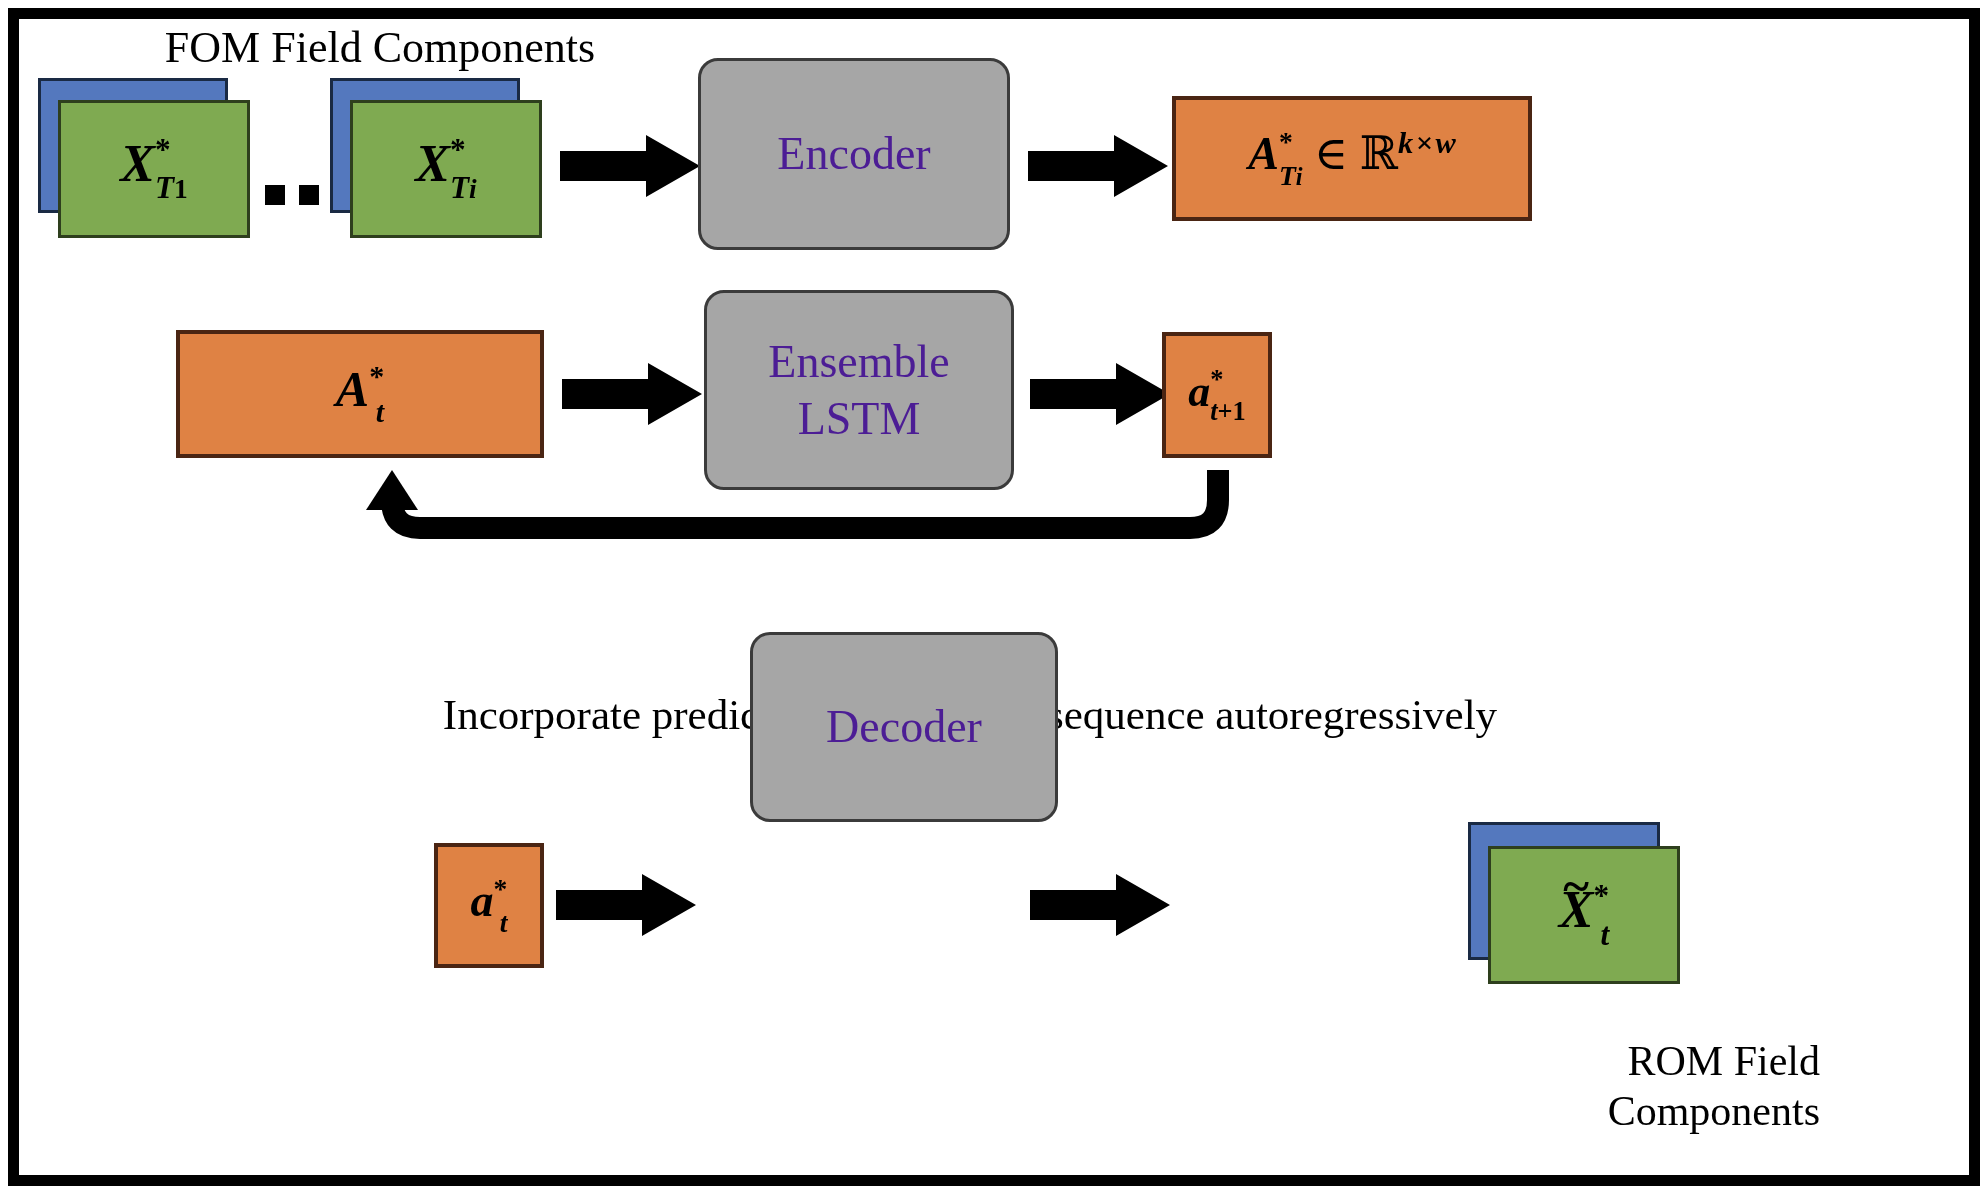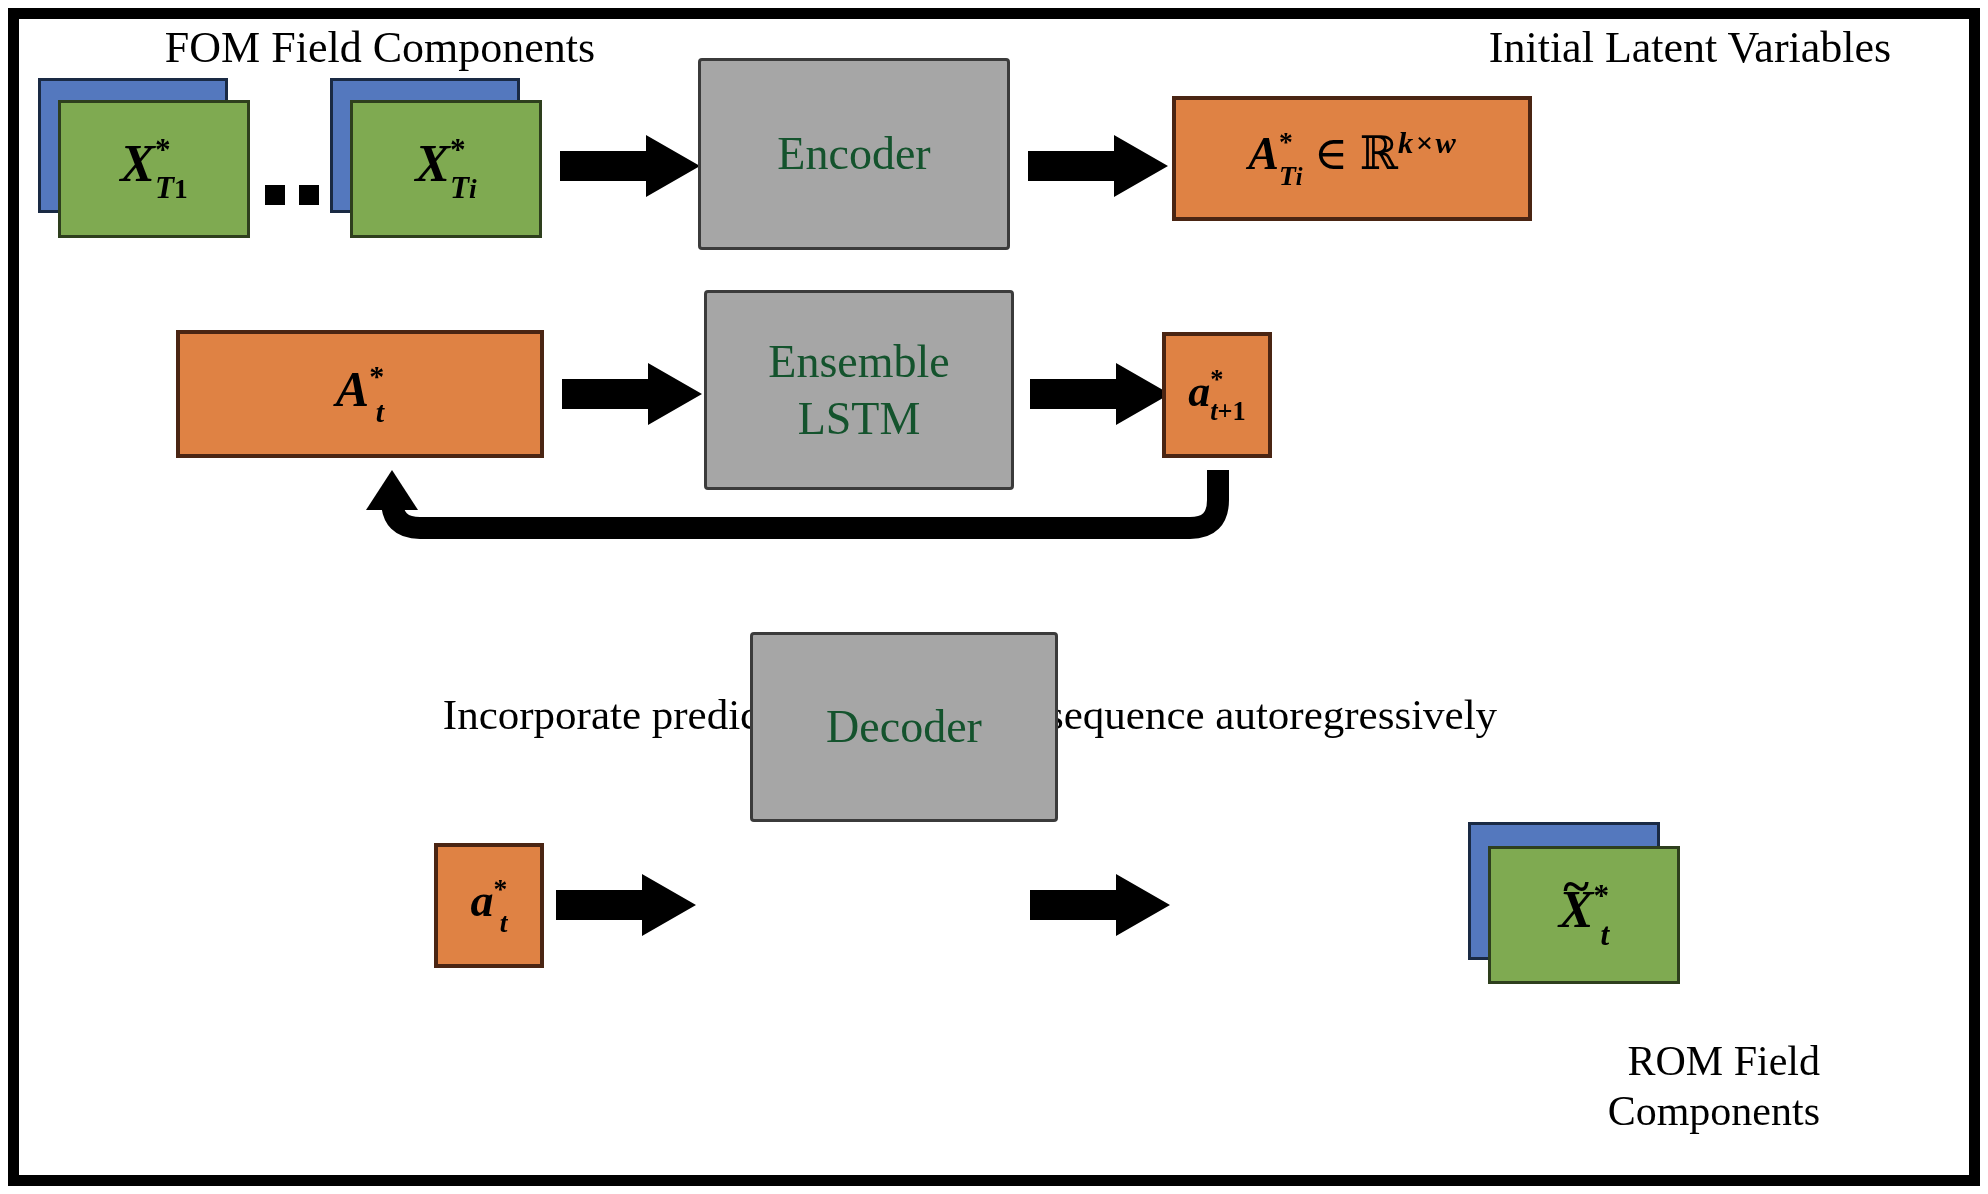--- a/index.html
+++ b/index.html
@@ -118,28 +118,28 @@
     display: block;
     width: 20px; height: 20px;
     background: #000000;
   }
 
   
   .procbox {
     position: absolute;
     background: #A6A6A6;
     border: 3px solid #3b3b3b;
-    border-radius: 4px;
+    border-radius: 20px;
     display: flex;
     align-items: center;
     justify-content: center;
     text-align: center;
     font-family: "Liberation Serif", "DejaVu Serif", serif;
     font-size: 46px;
-    color: #14532d;
+    color: #4c1d95;
     line-height: 1.25;
     white-space: pre-line;
     box-sizing: border-box;
   }
 
   
   .latentbox {
     position: absolute;
     background: #DF8244;
     border: 4px solid #4A2513;
@@ -218,21 +218,20 @@
   </svg>
 
   <div class="procbox" style="left:698px; top:58px; width:312px; height:192px;">
     <span>Encoder</span>
   </div>
 
   <svg class="arrow" style="left:1028px; top:135px;" width="140" height="62" viewBox="0 0 140 62">
     <polygon points="0,16 86,16 86,0 140,31 86,62 86,46 0,46" fill="#000000"></polygon>
   </svg>
 
-  <div class="caption" id="ilv-caption">Initial Latent Variables</div>
 
   <div class="latentbox" id="ilv-box" style="left:1172px; top:96px; width:360px; height:125px;">
     <span class="latent-label">
       <span class="mvar">A</span><span class="sscript">
           <span class="sup">*</span>
           <span class="sub">T<span style="font-style:italic;font-size:0.88em;">i</span></span>
         </span><span style="font-style:normal;font-weight:normal;">&nbsp;∈&nbsp;</span><span style="font-style:normal;font-weight:normal;">ℝ</span><sup class="star" style="font-style:italic;font-weight:bold;font-size:0.66em;">k × w</sup>
     </span>
   </div>
 

